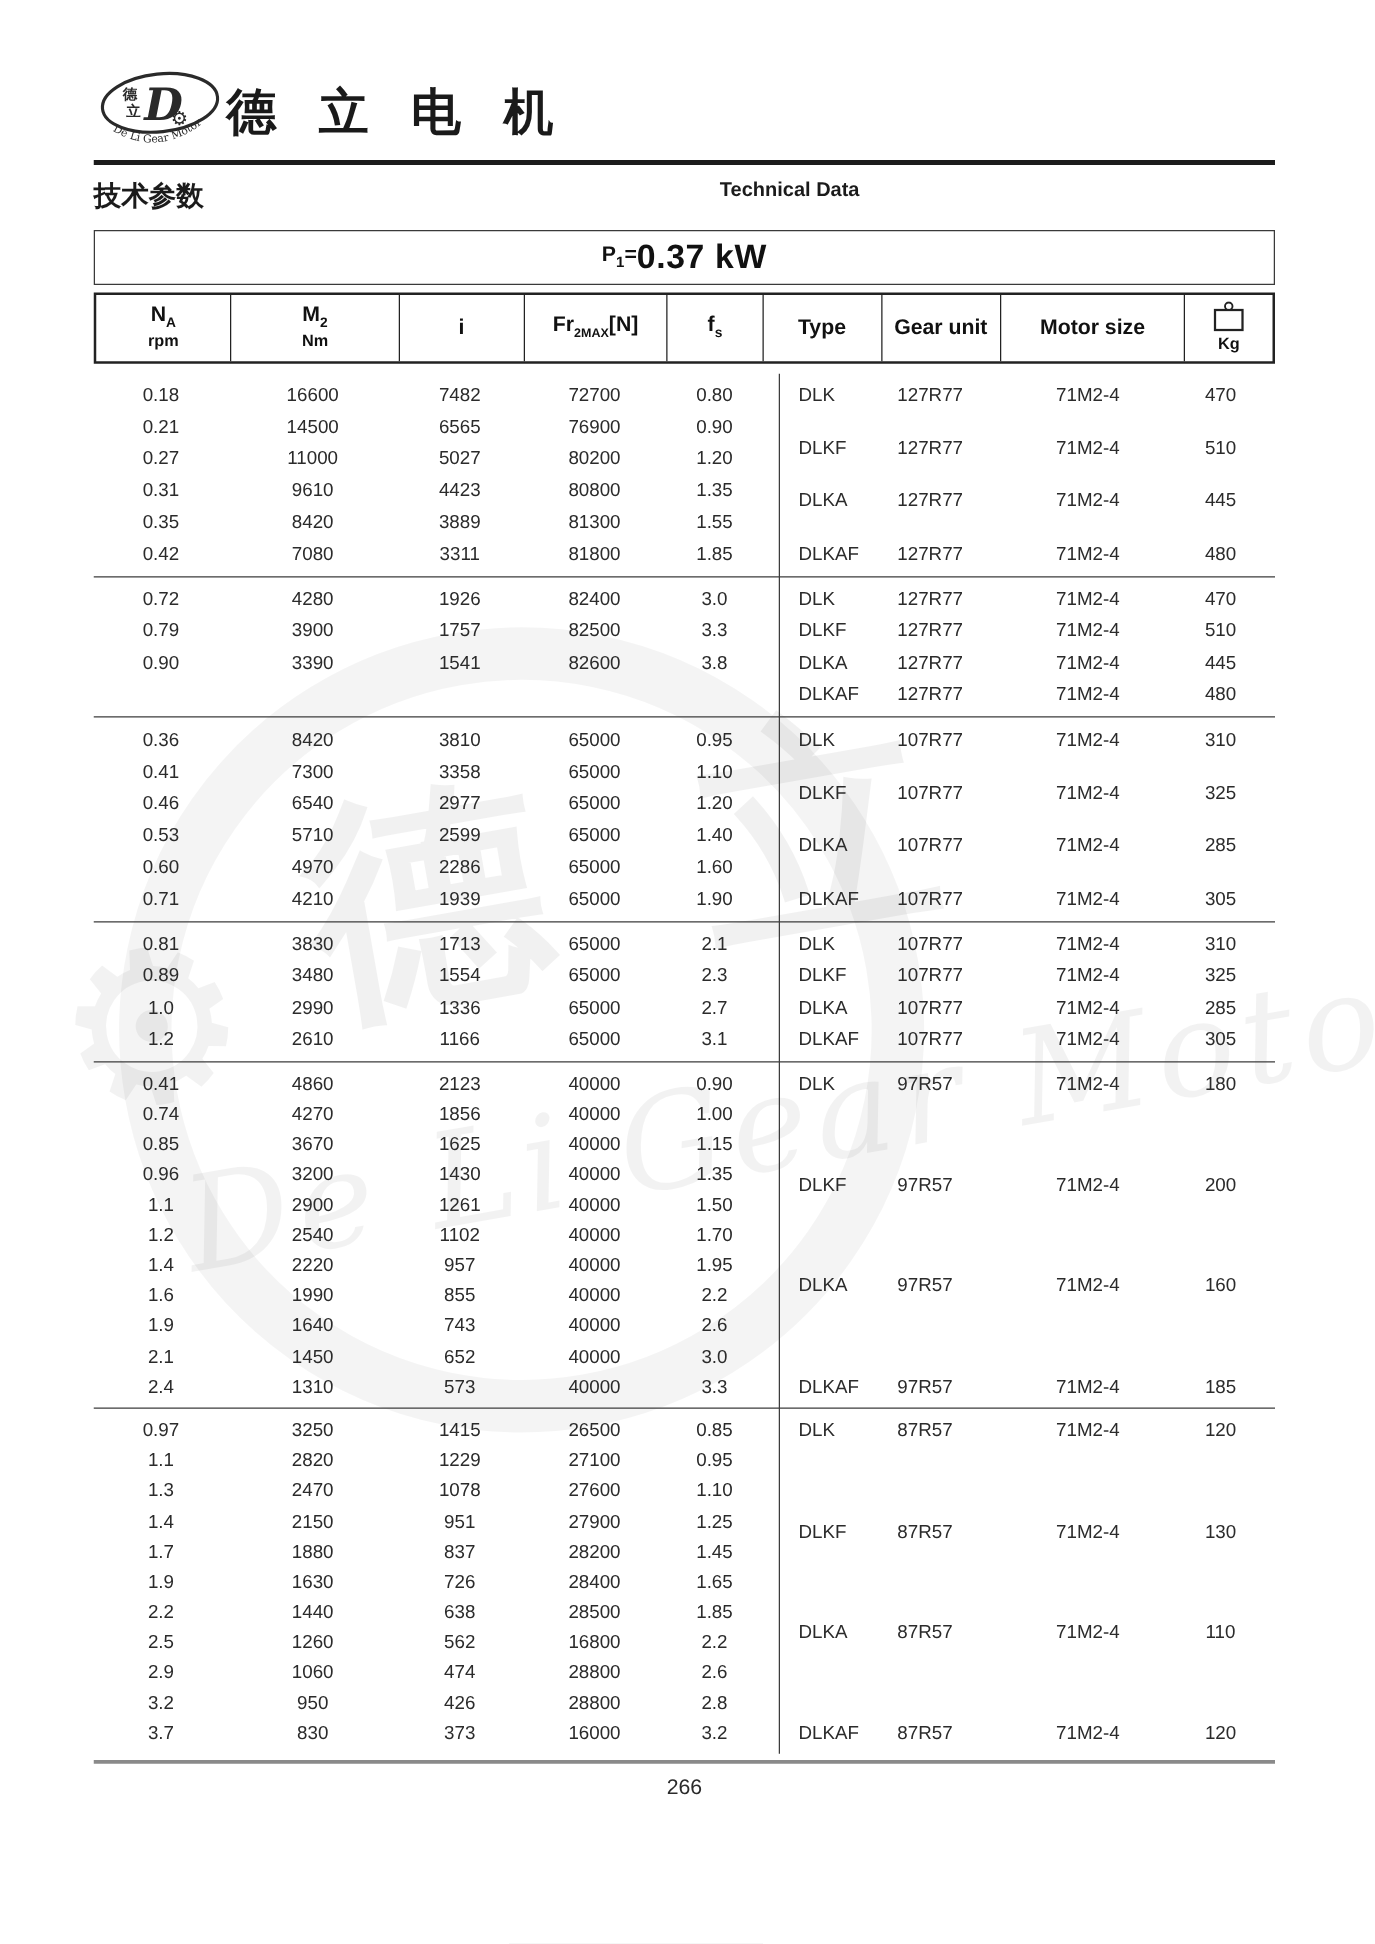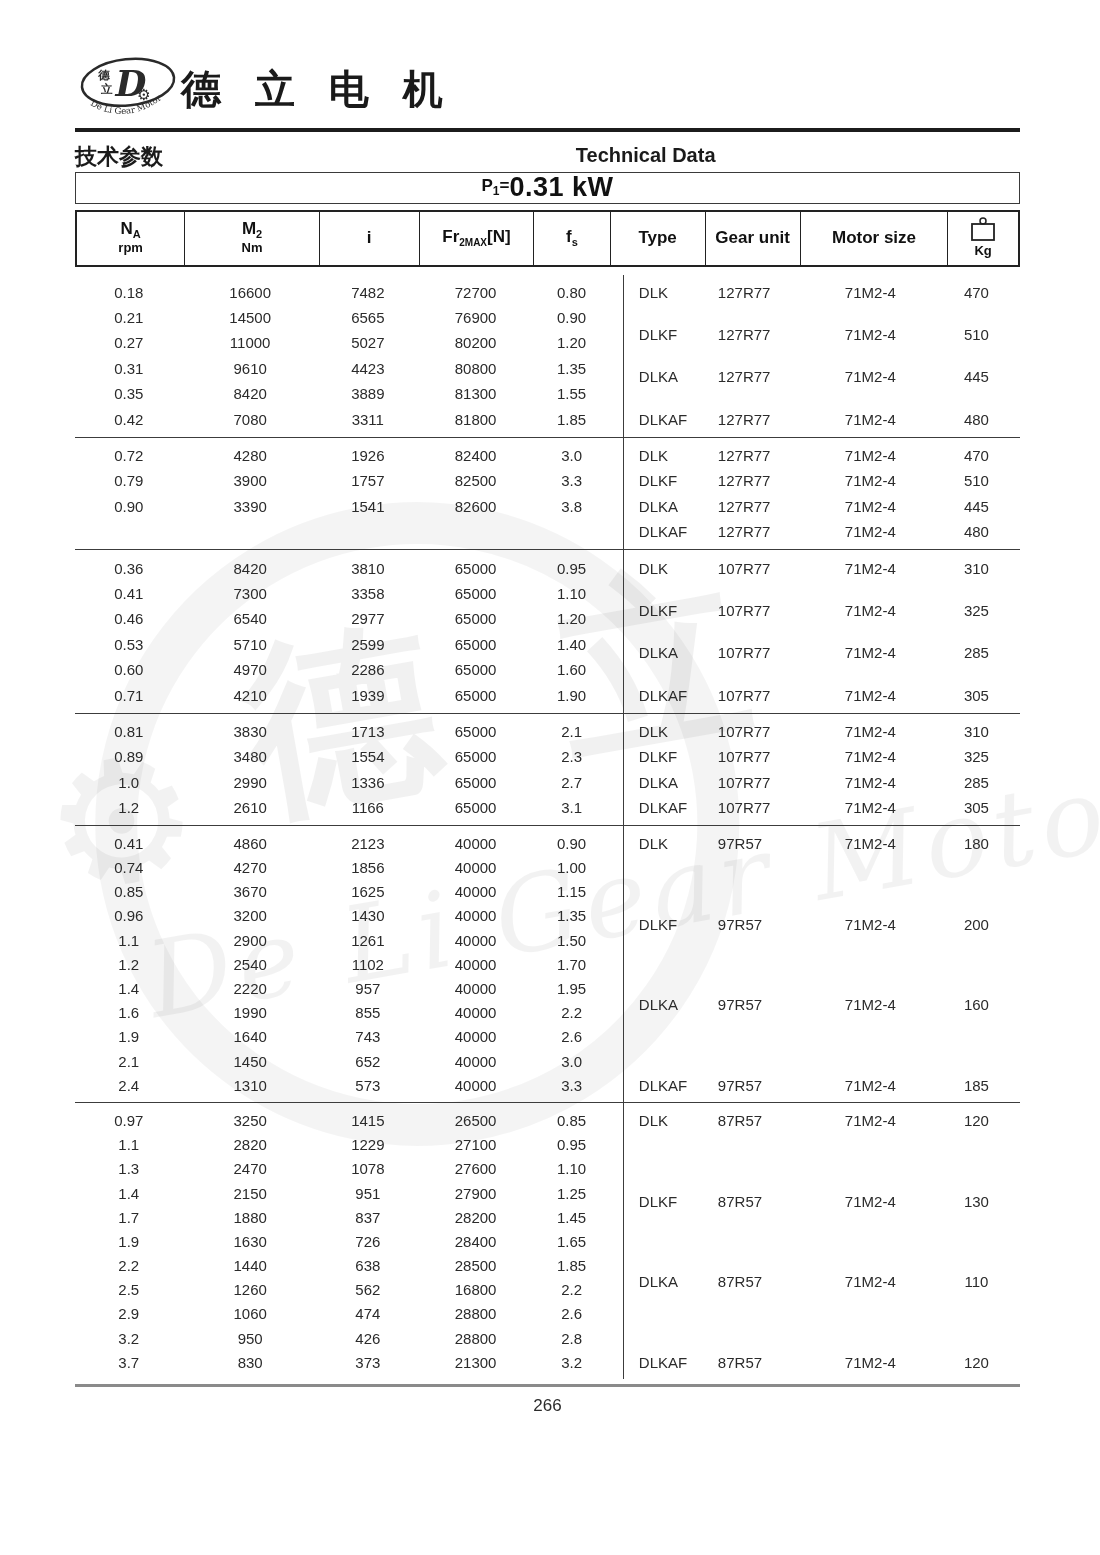--- a/index.html
+++ b/index.html
@@ -30,24 +30,24 @@
   
   .brand-row{display:flex;align-items:flex-start;height:72px;}
   .logo{flex:0 0 auto;}
   .brand-title{margin-top:8px;font-family:"DejaVu Serif",serif;font-weight:bold;
     font-size:40px;color:#1a1a1a;letter-spacing:10px;white-space:nowrap;}
   .top-rule{margin-top:2px;height:3.5px;background:#1c1c1c;}
 
   
   .sec-row{position:relative;margin-top:10px;height:30px;}
   .sec-cn{position:absolute;left:0;top:0;font-size:22px;font-weight:bold;color:#1b1b1b;}
-  .sec-en{position:absolute;left:53%;top:2px;font-size:20px;font-weight:bold;color:#1b1b1b;}
+  .sec-en{position:absolute;left:53%;top:2px;font-size:16px;font-weight:bold;color:#1b1b1b;}
 
   
-  .pbox{margin-top:0;height:32px;border:1.5px solid #3a3a3a;
+  .pbox{margin-top:12px;height:44px;border:1.5px solid #3a3a3a;
     display:flex;align-items:center;justify-content:center;box-sizing:border-box;}
   .pbase{font-size:17px;font-weight:bold;color:#111;}
   .pbase sub{font-size:12px;}
   .pval{font-size:27px;font-weight:bold;color:#111;letter-spacing:0.5px;}
 
   
   .thead{margin-top:6px;display:flex;border:2px solid #222;height:57px;box-sizing:border-box;}
   .th{display:flex;flex-direction:column;justify-content:center;align-items:center;
     border-left:1.5px solid #222;box-sizing:border-box;color:#111;}
   .th:first-child{border-left:none;}
@@ -112,21 +112,21 @@
     </div>
     <div class="top-rule"></div>
 
     <div class="sec-row">
       <span class="sec-cn">技术参数</span>
       <span class="sec-en">Technical Data</span>
     </div>
 
     <div class="pbox">
       <span class="pbase"><span>P</span><sub>1</sub><span>=</span></span>
-      <span class="pval">0.31 kW</span>
+      <span class="pval">0.37 kW</span>
     </div>
 
     <div class="thead">
       <div class="th w0">
         <div class="hmain"><span>N</span><sub>A</sub></div>
         <div class="hunit">rpm</div>
       </div>
       <div class="th w1">
         <div class="hmain"><span>M</span><sub>2</sub></div>
         <div class="hunit">Nm</div>
@@ -589,21 +589,21 @@
               <span class="sc sc0">3.2</span>
               <span class="sc sc1">950</span>
               <span class="sc sc2">426</span>
               <span class="sc sc3">28800</span>
               <span class="sc sc4">2.8</span>
             </div>
             <div class="srow">
               <span class="sc sc0">3.7</span>
               <span class="sc sc1">830</span>
               <span class="sc sc2">373</span>
-              <span class="sc sc3">21300</span>
+              <span class="sc sc3">16000</span>
               <span class="sc sc4">3.2</span>
             </div>
           </div>
           <div class="bright">
             <div class="trow">
               <span class="tc tc0">DLK</span>
               <span class="tc tc1">87R57</span>
               <span class="tc tc2">71M2-4</span>
               <span class="tc tc3">120</span>
             </div>

